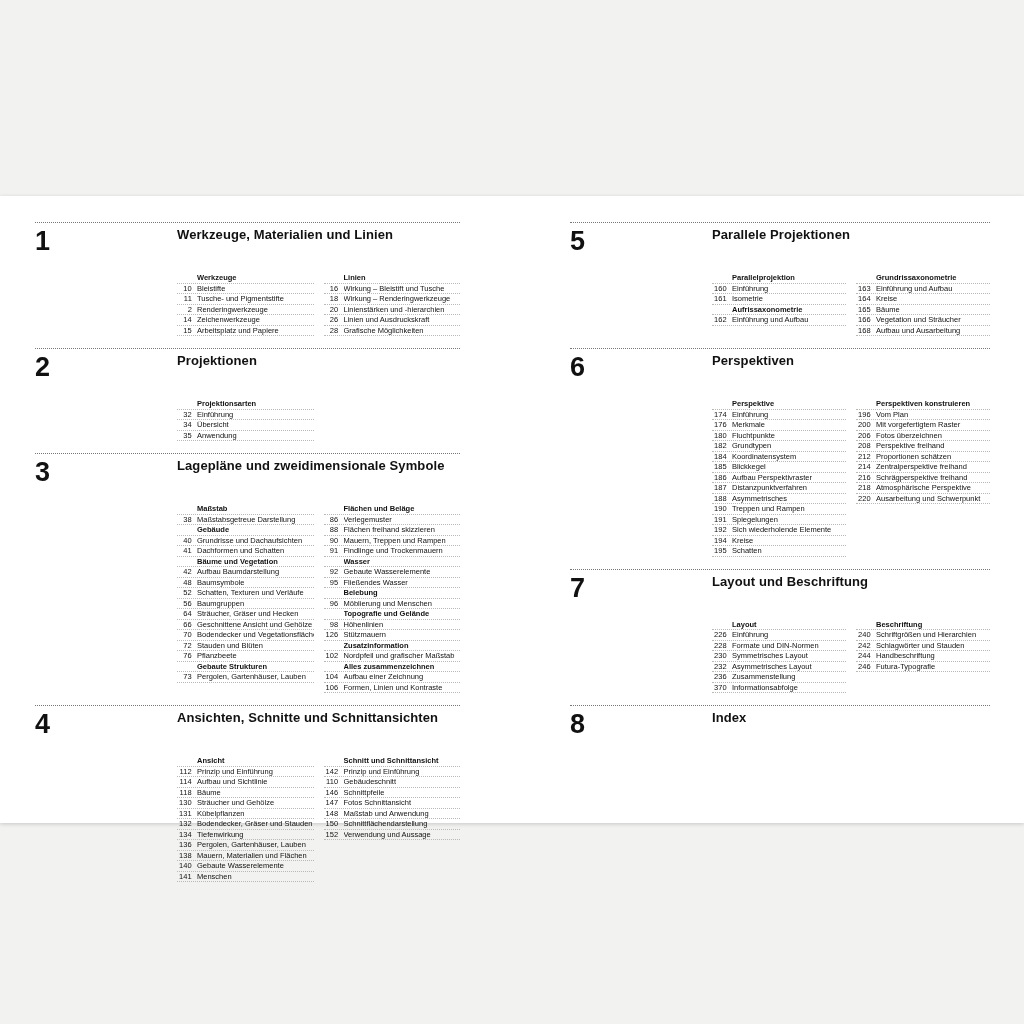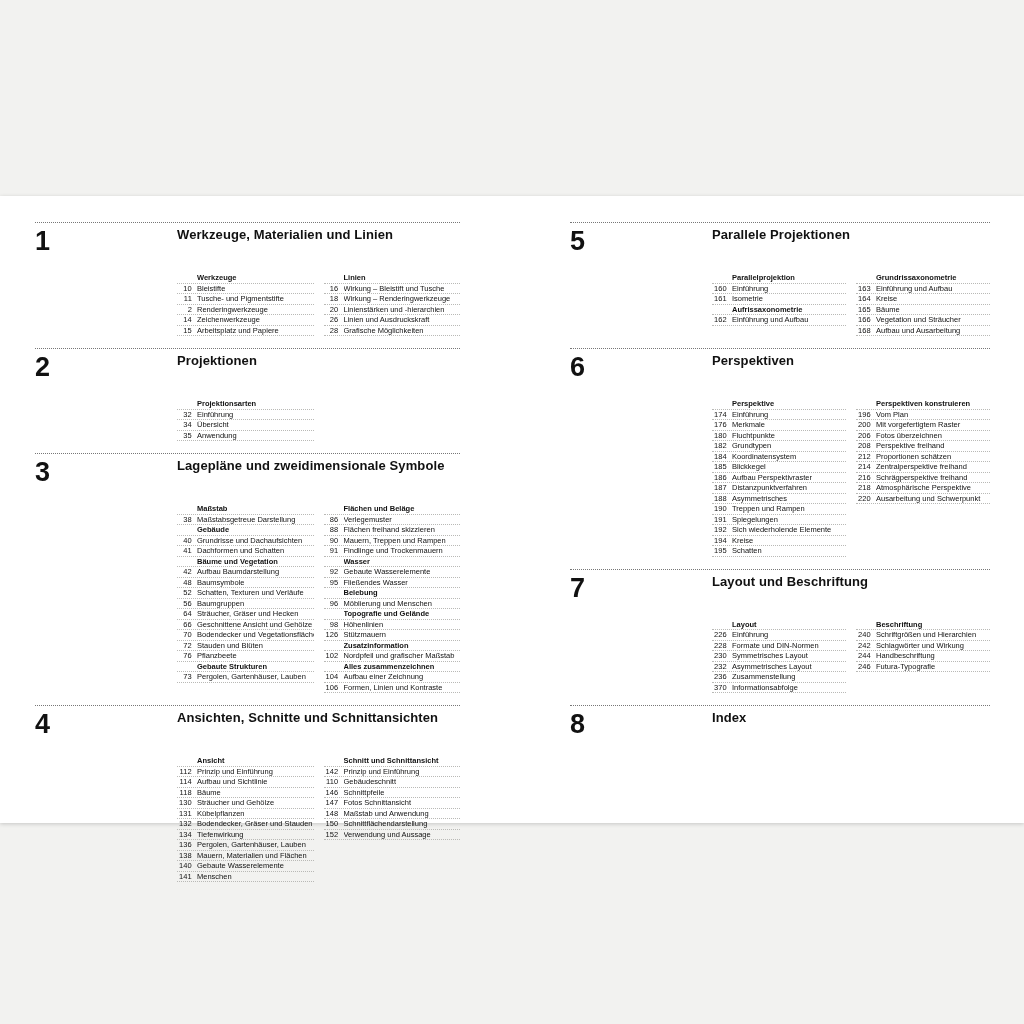--- a/index.html
+++ b/index.html
@@ -616,21 +616,21 @@
               <div class="row grp">
                 <span class="pg"></span>
                 <span class="txt">Beschriftung</span>
               </div>
               <div class="row">
                 <span class="pg">240</span>
                 <span class="txt">Schriftgrößen und Hierarchien</span>
               </div>
               <div class="row">
                 <span class="pg">242</span>
-                <span class="txt">Schlagwörter und Wirkung</span>
+                <span class="txt">Schlagwörter und Stauden</span>
               </div>
               <div class="row">
                 <span class="pg">244</span>
                 <span class="txt">Handbeschriftung</span>
               </div>
               <div class="row">
                 <span class="pg">246</span>
                 <span class="txt">Futura-Typografie</span>
               </div>
             </div>

